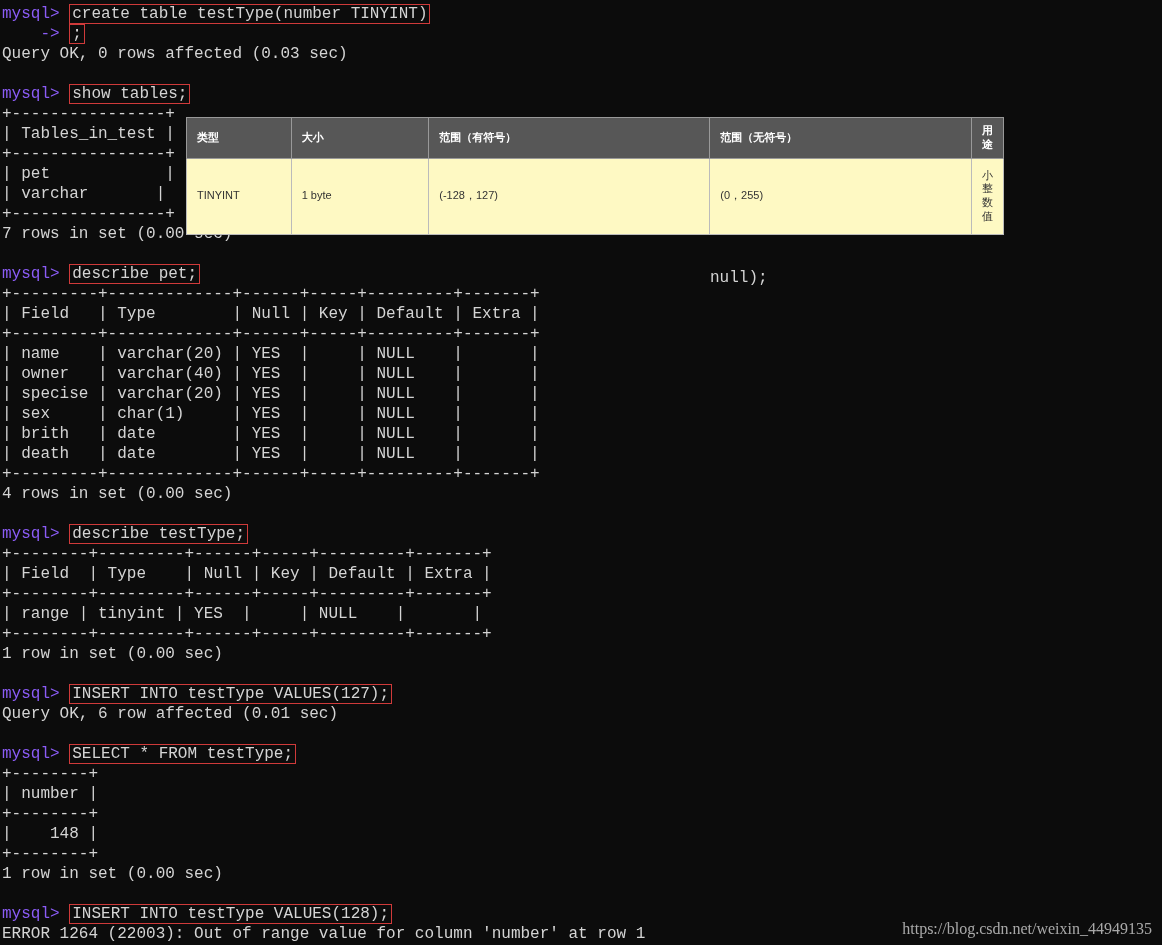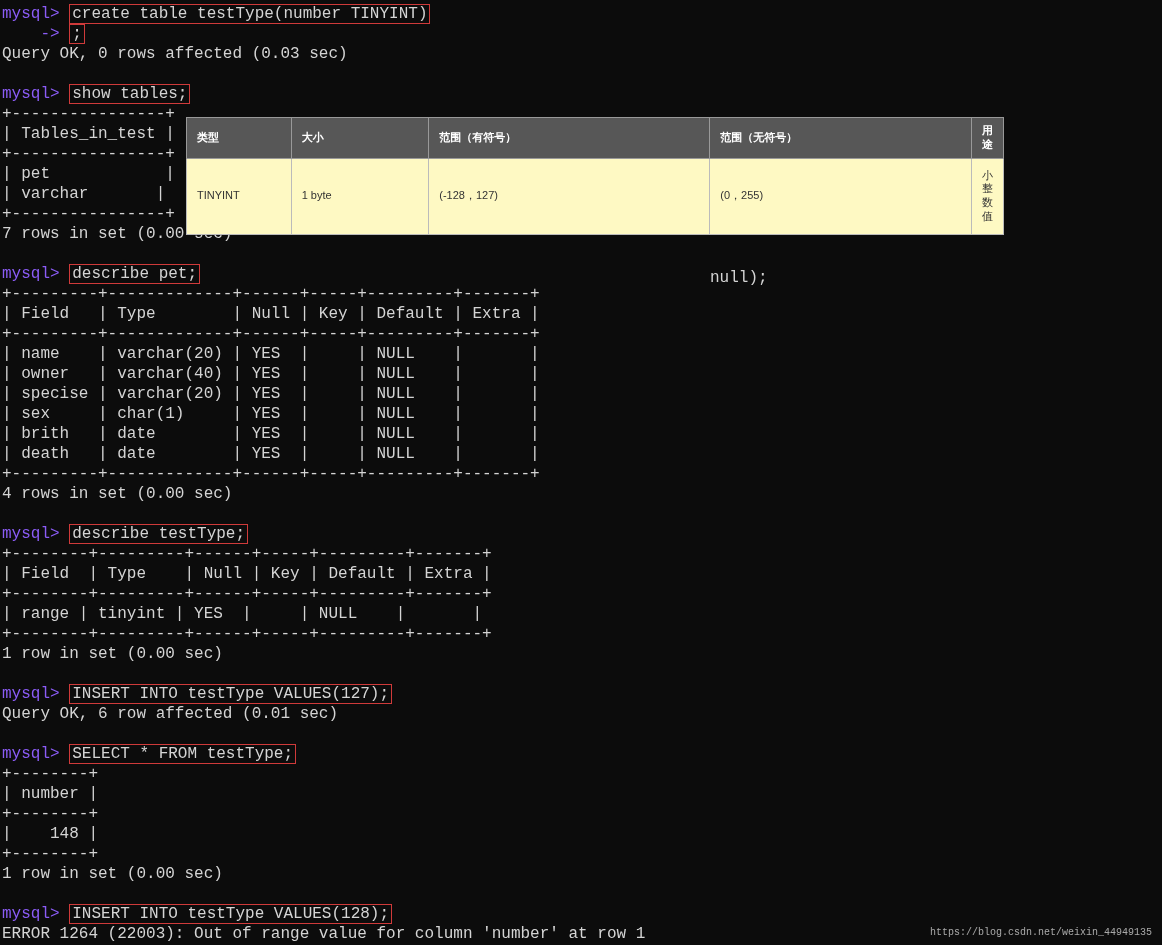--- a/index.html
+++ b/index.html
@@ -41,22 +41,22 @@
     background: #fef9c3;
     color: #333;
     padding: 10px 10px;
     border: 1px solid #bbb;
   }
   .watermark {
     position: absolute;
     bottom: 6px;
     right: 10px;
     color: #ddd;
-    font-family: Liberation Mono, monospace;
-    font-size: 10px;
+    font-family: Liberation Serif, serif;
+    font-size: 16px;
     opacity: 0.75;
   }
 </style>
 </head>
 <body>
 
 <div class="line"><span class="prompt">mysql&gt;</span> <span class="boxed">create table testType(number TINYINT)</span></div>
 <div class="line"><span class="prompt">    -&gt;</span> <span class="boxed">;</span></div>
 <div class="line">Query OK, 0 rows affected (0.03 sec)</div>
 <div class="line"> </div>

